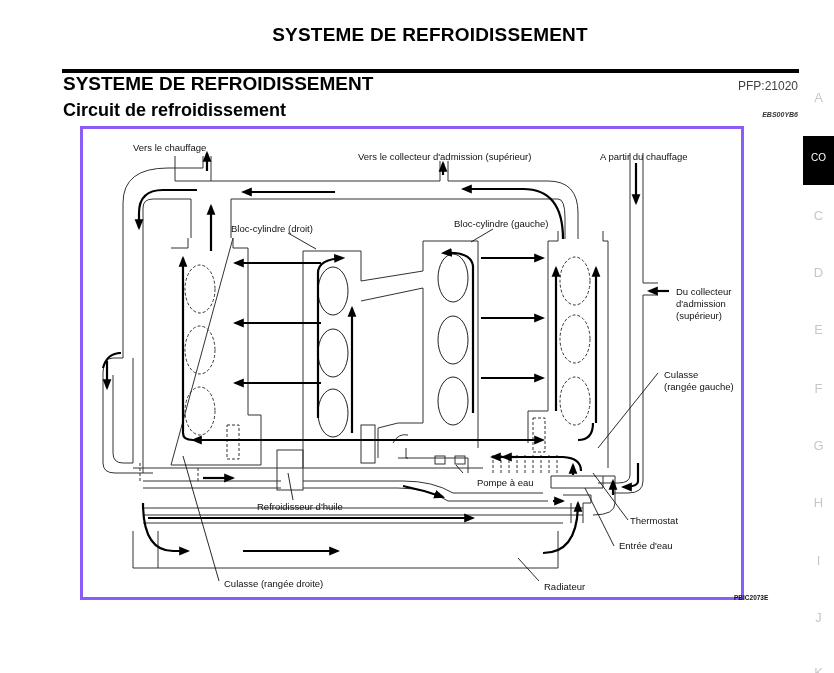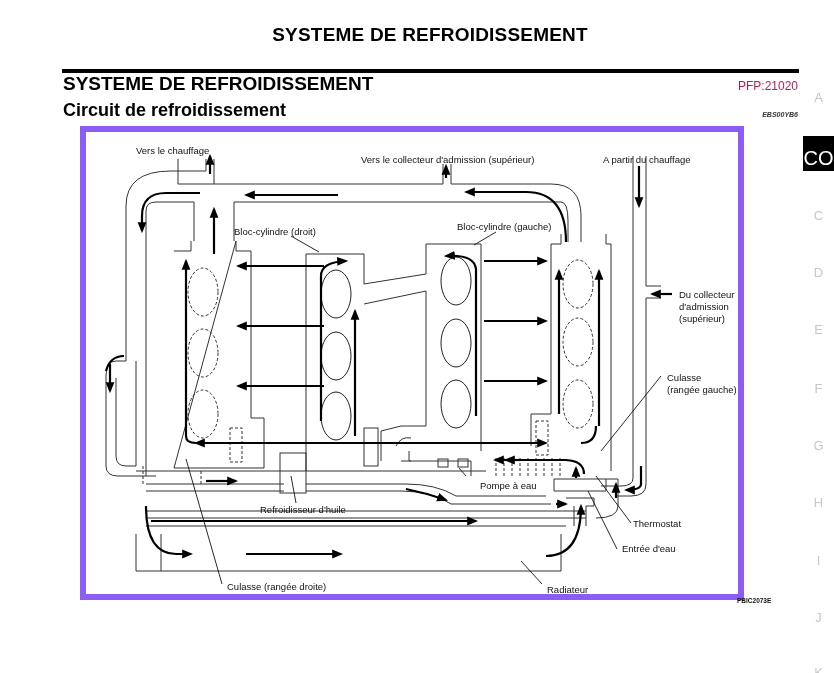--- a/index.html
+++ b/index.html
@@ -1,26 +1,26 @@
 <!DOCTYPE html>
 <html><head>
 <meta charset="utf-8">
 <style>
   html,body{margin:0;padding:0;background:#fff;}
   body{width:834px;height:673px;position:relative;overflow:hidden;font-family:"Liberation Sans",sans-serif;color:#000;}
   .page-header{position:absolute;left:0;top:24px;width:860px;text-align:center;font-weight:bold;font-size:19px;letter-spacing:0.2px;}
   .rule{position:absolute;left:62px;top:69px;width:737px;height:4px;background:#000;}
   .sec-title{position:absolute;left:63px;top:73px;font-weight:bold;font-size:19px;}
-  .pfp{position:absolute;right:36px;top:79px;font-size:12px;color:#be185d;}
+  .pfp{position:absolute;right:36px;top:79px;font-size:12px;color:#404040;}
   .subsec{position:absolute;left:63px;top:100px;font-weight:bold;font-size:18px;text-align:center;}
   .ref{position:absolute;right:36px;top:111px;font-size:7px;font-style:italic;font-weight:bold;color:#333;}
-  .figure{position:absolute;left:80px;top:126px;width:664px;height:474px;border:6px solid #8b5cf6;box-sizing:border-box;}
+  .figure{position:absolute;left:80px;top:126px;width:664px;height:474px;border:3px solid #8b5cf6;box-sizing:border-box;}
   .side-tabs{position:absolute;left:803px;top:90px;width:31px;}
   .side-tab{position:absolute;left:0;width:31px;text-align:center;font-size:13px;color:#c8c8c8;}
-  .side-tab.active{background:#000;color:#fff;height:35px;line-height:44px;font-size:20px;}
+  .side-tab.active{background:#000;color:#fff;height:49px;line-height:44px;font-size:10px;}
   svg text{font-family:"Liberation Sans",sans-serif;font-size:9.5px;fill:#111;}
   .fig-code{font-size:6.5px !important;font-weight:bold;}
 </style>
 </head>
 <body>
 
 <div class="page-header">SYSTEME DE REFROIDISSEMENT</div>
 <div class="rule"></div>
 <div class="sec-title">SYSTEME DE REFROIDISSEMENT</div>
 <div class="pfp">PFP:21020</div>

